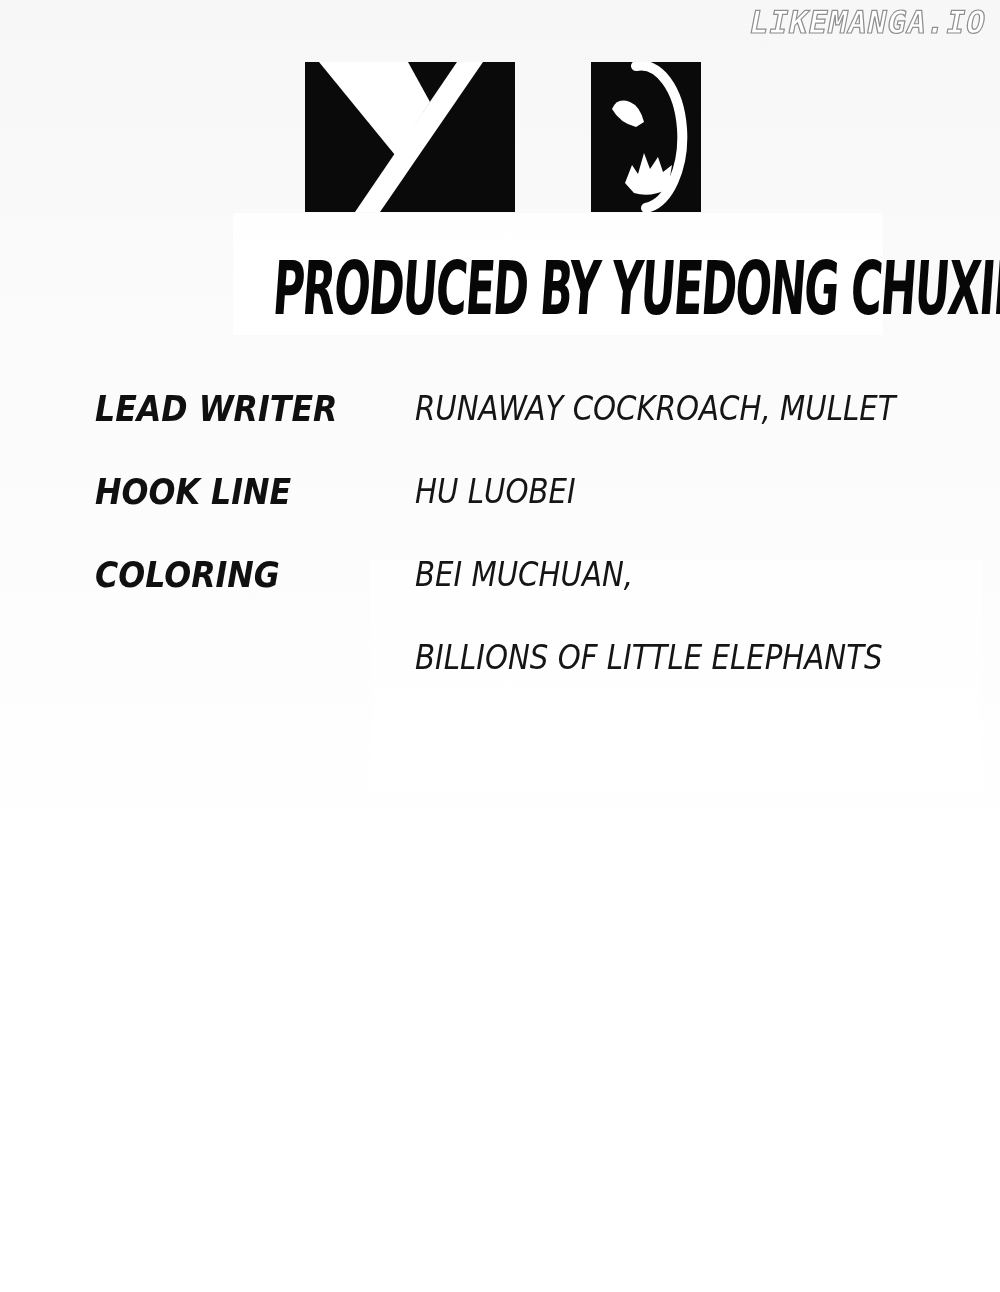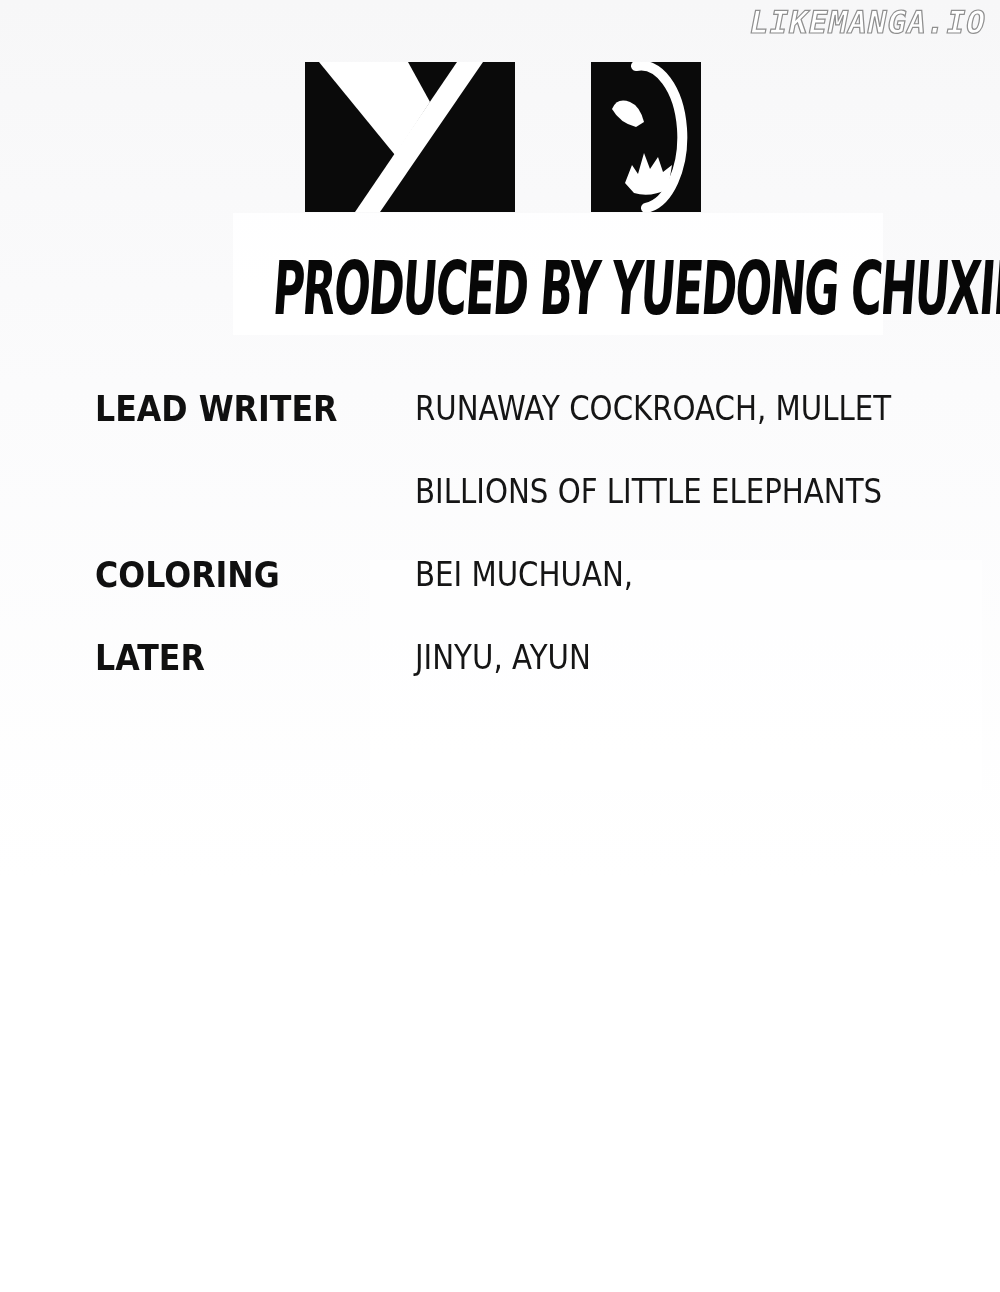--- a/index.html
+++ b/index.html
@@ -70,20 +70,21 @@
   .credits {
     position: absolute;
     left: 95px;
     top: 391px;
     width: 870px;
   }
   .credit-row {
     display: flex;
     align-items: flex-start;
     height: 83px;
+    font-style: italic;
   }
   .credit-label {
     width: 320px;
     flex: 0 0 320px;
     font-weight: bold;
     font-size: 36px;
     line-height: 1.0;
     color: #101010;
     white-space: nowrap;
     transform: scaleX(0.88);
@@ -129,30 +130,30 @@
     <span class="title">PRODUCED BY YUEDONG CHUXIN</span>
   </div>
 
   <div class="credits" id="credits">
   <div class="credit-row">
     <div class="credit-label">LEAD WRITER</div>
     <div class="credit-value">RUNAWAY COCKROACH, MULLET</div>
   </div>
 
 
-
   <div class="credit-row">
-    <div class="credit-label"></div>
-    <div class="credit-value">BILLIONS OF LITTLE ELEPHANTS</div>
+    <div class="credit-label">HOOK LINE</div>
+    <div class="credit-value">HU LUOBEI</div>
   </div>
 
   <div class="credit-row">
     <div class="credit-label">COLORING</div>
     <div class="credit-value">BEI MUCHUAN,</div>
   </div>
 
   <div class="credit-row">
-    <div class="credit-label">LATER</div>
-    <div class="credit-value">JINYU, AYUN</div>
+    <div class="credit-label"></div>
+    <div class="credit-value">BILLIONS OF LITTLE ELEPHANTS</div>
   </div>
+
 </div>
 
 </div>
 
 </body></html>

